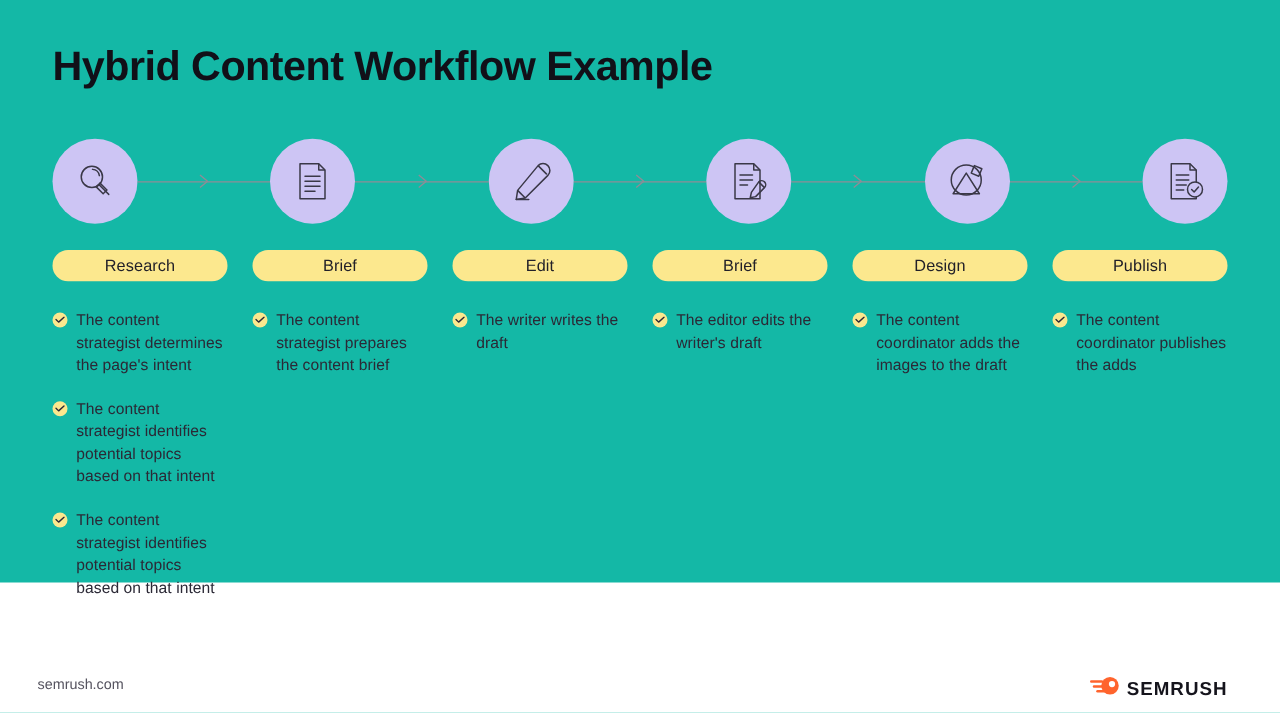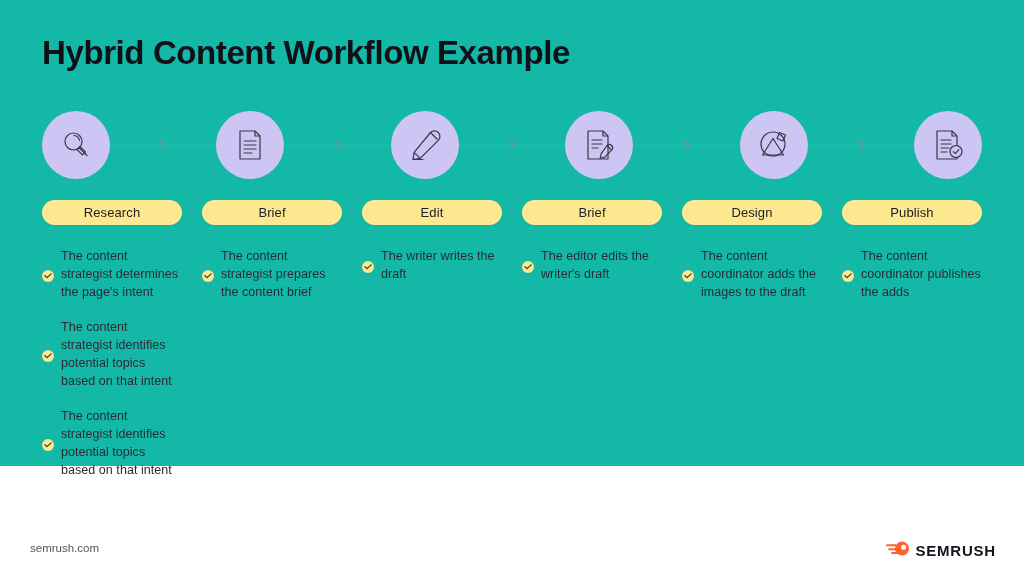--- a/index.html
+++ b/index.html
@@ -105,21 +105,21 @@
     justify-content: center;
     letter-spacing: 0.1px;
   }
 
   .bullets {
     margin-top: 22px;
     list-style: none;
   }
   .bullet {
     display: flex;
-    align-items: center;
+    align-items: flex-start;
     margin-bottom: 17px;
   }
   .bullet:last-child { margin-bottom: 0; }
 
   .check {
     flex: 0 0 12px;
     width: 12px;
     height: 12px;
     border-radius: 50%;
     background: #fce88e;
@@ -143,21 +143,21 @@
   
   .footer-url {
     position: absolute;
     left: 30px;
     top: 542px;
     font-size: 11.5px;
     color: #55535f;
   }
   .logo {
     position: absolute;
-    right: 28px;
+    right: 42px;
     top: 540px;
     display: flex;
     align-items: center;
     gap: 5px;
   }
   .logo-text {
     font-size: 15px;
     font-weight: 700;
     letter-spacing: 0.8px;
     color: #15141c;

